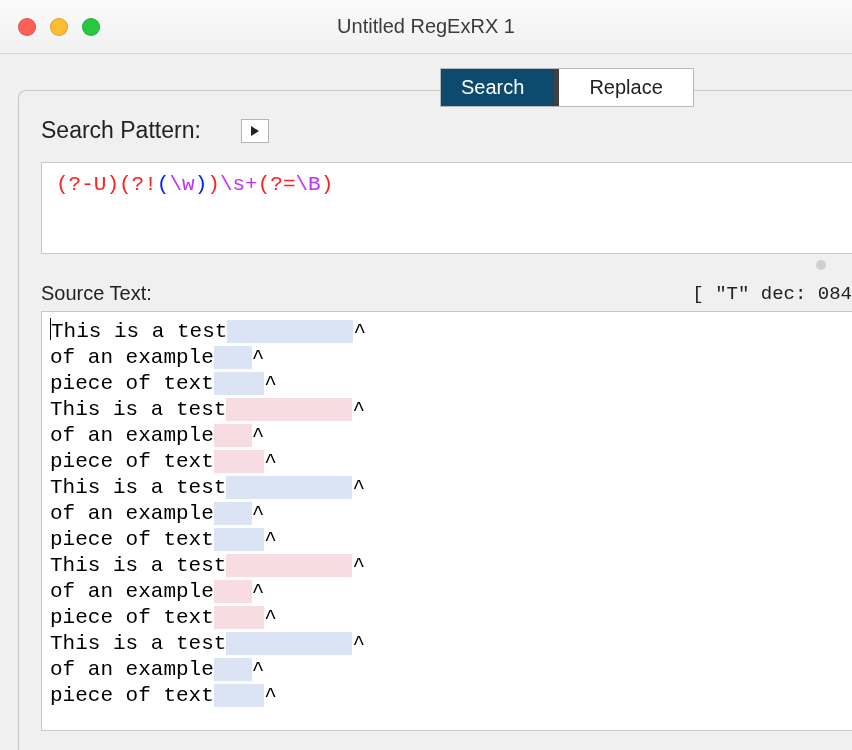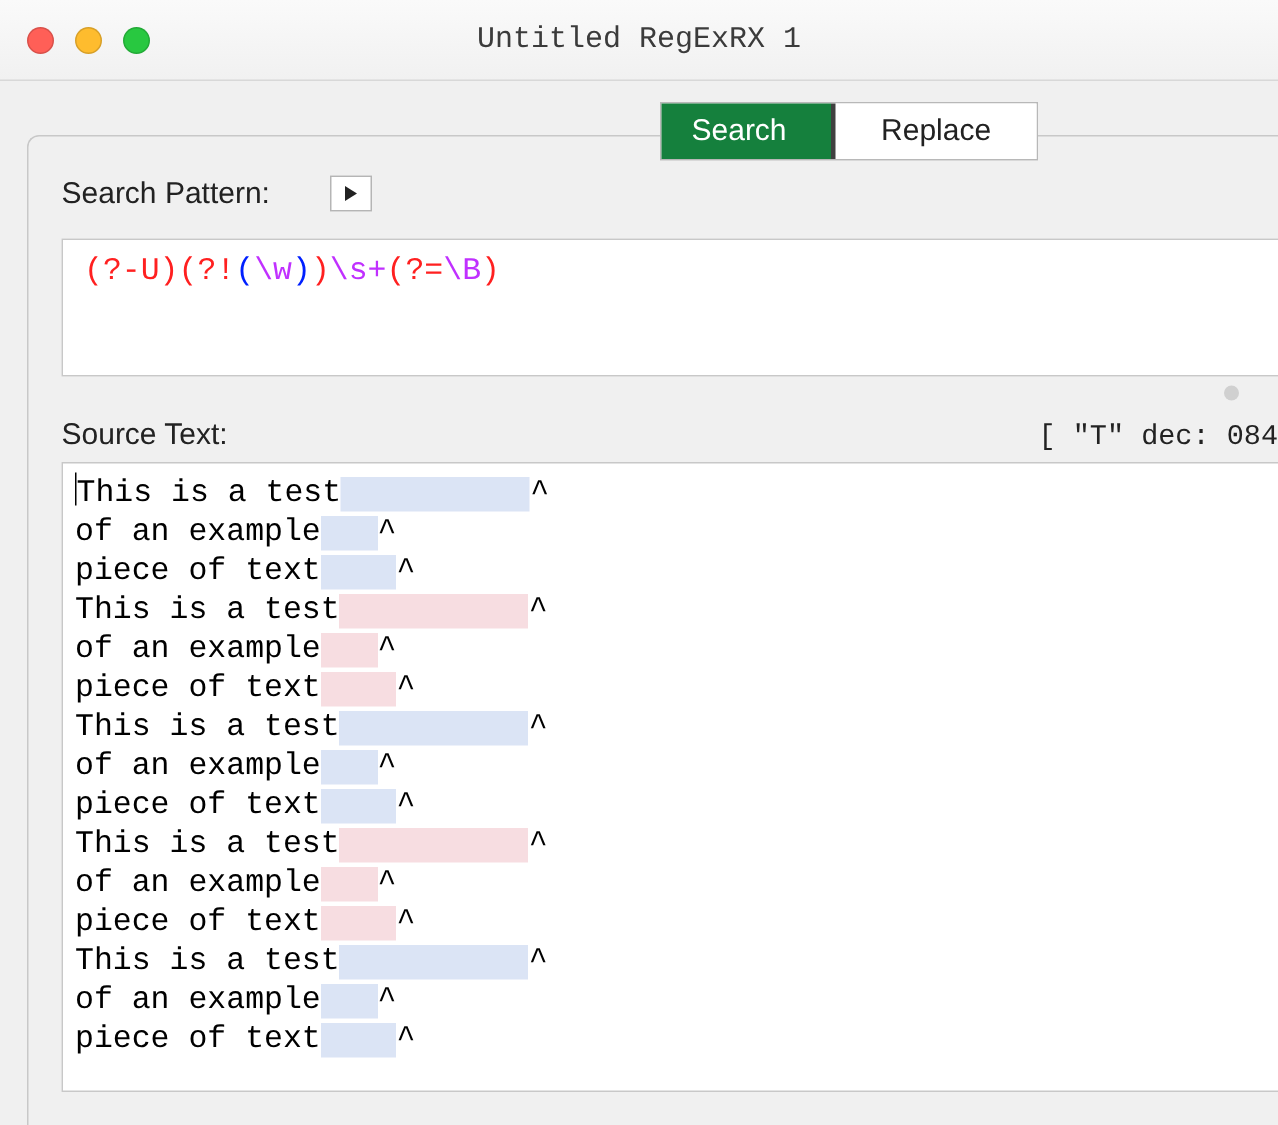--- a/index.html
+++ b/index.html
@@ -12,21 +12,20 @@
     overflow: hidden;
     position: relative;
   }
   .titlebar {
     height: 54px;
     background: linear-gradient(#fafafa, #f1f1f1);
     border-bottom: 1px solid #d8d8d8;
     display: flex;
     align-items: center;
     position: relative;
-    font-family: Liberation Mono, monospace;
   }
   .traffic {
     display: flex;
     gap: 14px;
     padding-left: 18px;
     align-items: center;
   }
   .traffic .dot {
     width: 18px; height: 18px; border-radius: 50%;
     border: 1px solid rgba(0,0,0,0.15);
@@ -58,47 +57,47 @@
   }
   .tabstrip button {
     font-size: 20px;
     padding: 7px 30px;
     border: none;
     background: #fff;
     color: #222;
     cursor: default;
   }
   .tabstrip button.active {
-    background: #15803d;
+    background: #0c4a6e;
     color: #fff;
     padding-left: 20px;
   }
   .tabstrip button + button {
-    border-left: 3px solid #404040;
+    border-left: 5px solid #404040;
   }
   .panel-frame {
     position: absolute;
     left: 18px;
     right: 0;
     top: 90px;
     bottom: 0;
     border: 1px solid #c8c8c8;
     border-right: none;
     border-bottom: none;
     border-radius: 8px 0 0 0;
     background: #f0f0f0;
   }
   .section {
     padding: 26px 0 0 22px;
   }
   .section-header {
     display: flex;
     align-items: center;
     gap: 40px;
-    font-size: 20px;
+    font-size: 23px;
     color: #222;
   }
   .dropdown-btn {
     width: 28px;
     height: 24px;
     border: 1px solid #b5b5b5;
     background: #fff;
     display: flex;
     align-items: center;
     justify-content: center;

